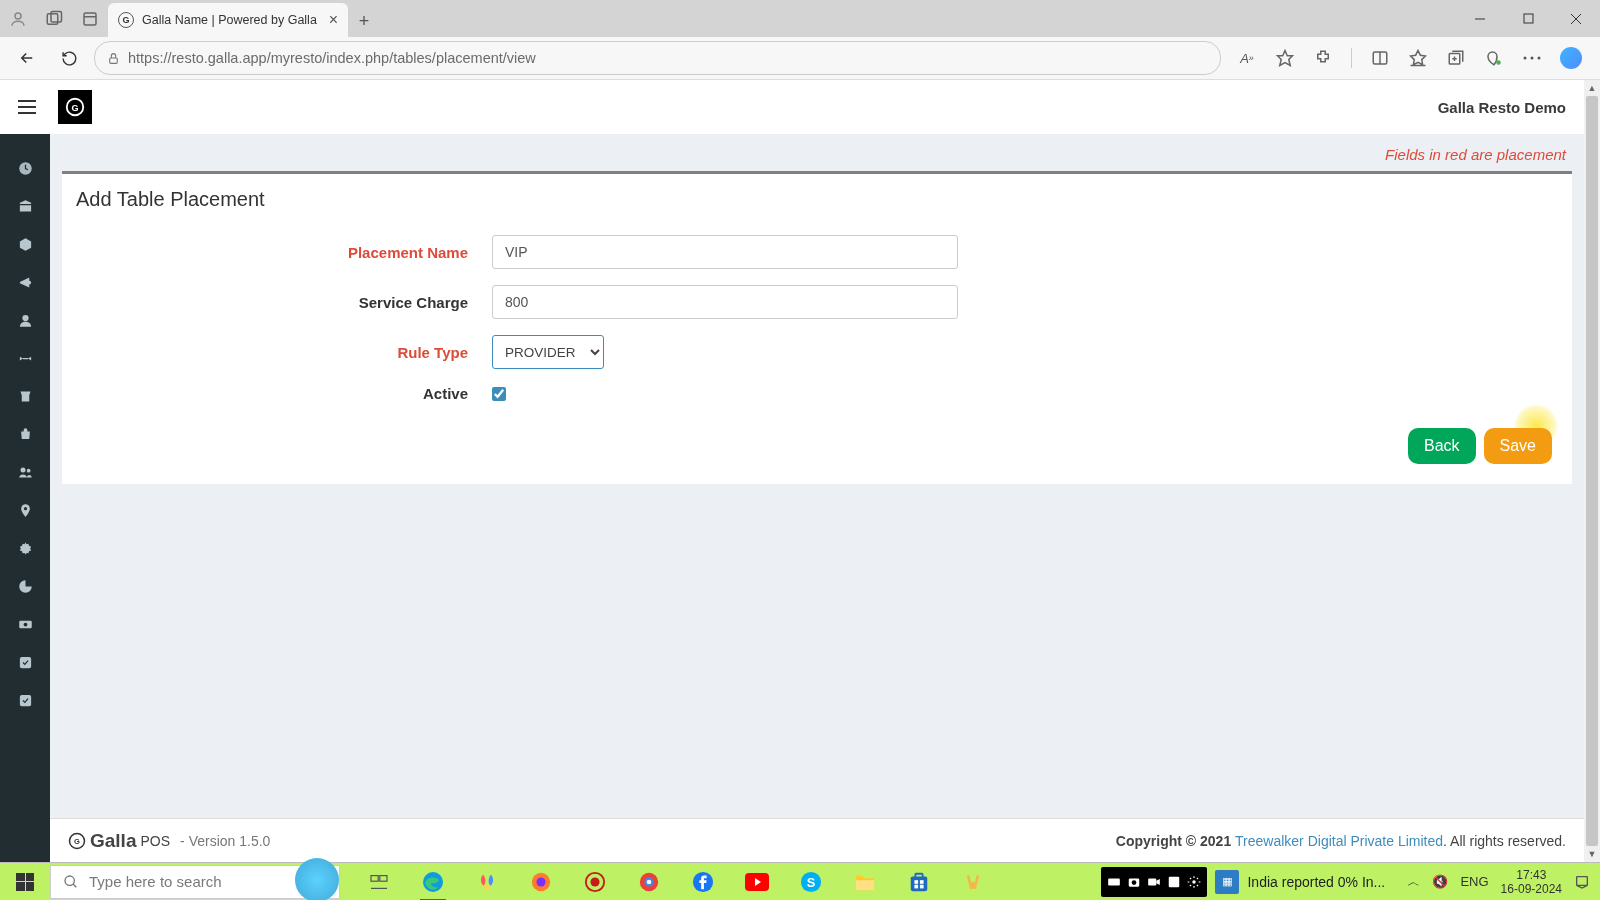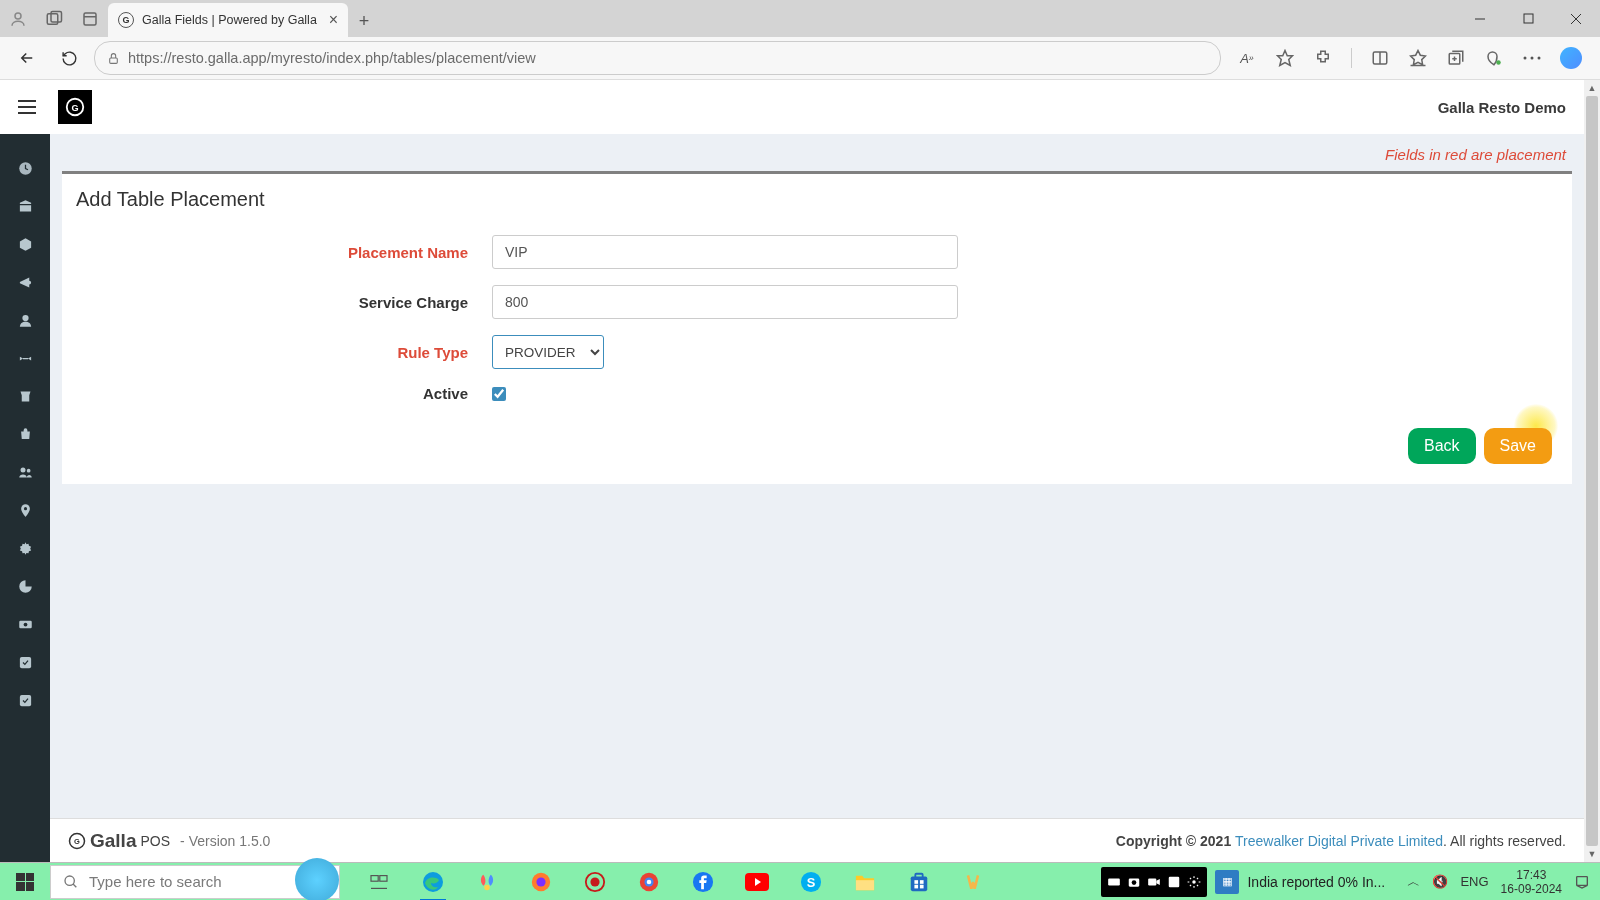--- a/index.html
+++ b/index.html
@@ -63,21 +63,21 @@
 
 
 .footer{position:absolute;bottom:38px;left:50px;right:16px;height:44px;background:#fff;border-top:1px solid #ddd;display:flex;align-items:center;padding:0 18px;font-size:14px;color:#444;}
 .footer .brand{display:flex;align-items:center;gap:4px;}
 .footer .brand b{font-size:19px;font-weight:800;}
 .footer .ver{margin-left:6px;color:#777;}
 .footer .copy{margin-left:auto;}
 .footer .copy a{color:#3c8dbc;text-decoration:none;}
 
 
-.taskbar{position:absolute;bottom:0;left:0;right:0;height:38px;background:#86efac;display:flex;align-items:center;border-top:1px solid #bbb;}
+.taskbar{position:absolute;bottom:0;left:0;right:0;height:38px;background:#bef264;display:flex;align-items:center;border-top:1px solid #bbb;}
 .startbtn{width:50px;height:100%;display:flex;align-items:center;justify-content:center;}
 .win-logo{width:18px;height:18px;display:grid;grid-template:1fr 1fr/1fr 1fr;gap:1px;}
 .win-logo span{background:#333;}
 .searchbox{height:34px;width:290px;background:#fff;border:1px solid #ccc;display:flex;align-items:center;padding:0 12px;gap:10px;color:#7a7a7a;font-size:15px;position:relative;}
 .searchbox .cortana{position:absolute;right:0;top:-8px;width:44px;height:44px;border-radius:50%;background:radial-gradient(circle,#5dd1ff,#3fa9d8);}
 .task-icons{display:flex;align-items:center;height:100%;margin-left:26px;gap:28px;}
 .task-icons .ti{width:26px;height:26px;display:flex;align-items:center;justify-content:center;position:relative;}
 .task-icons .ti.active::after{content:"";position:absolute;bottom:-6px;left:0;right:0;height:2px;background:#0078d7;}
 .tray{margin-left:auto;display:flex;align-items:center;height:100%;}
 .tray-block{background:#000;color:#fff;height:30px;display:flex;align-items:center;padding:0 6px;gap:6px;border-radius:2px;font-size:13px;margin-right:8px;}
@@ -107,21 +107,21 @@
       </div>
     <div class="chrome-icon">
         <svg width="18" height="18" viewBox="0 0 24 24" fill="none" stroke="#666" stroke-width="2">
           <rect x="4" y="4" width="16" height="16" rx="2"></rect>
           <line x1="4" y1="9" x2="20" y2="9"></line>
         </svg>
       </div>
   </div>
   <div class="tab">
     <span class="favicon">G</span>
-    <span>Galla Fields | Powered by Galla</span>
+    <span>Galla Name | Powered by Galla</span>
     <span class="close">×</span>
   </div>
   <div class="newtab">+</div>
   <div class="win-ctrl">
     <div>
         <svg width="12" height="12">
           <line x1="1" y1="6" x2="11" y2="6" stroke="#333" stroke-width="1"></line>
         </svg>
       </div>
     <div>

